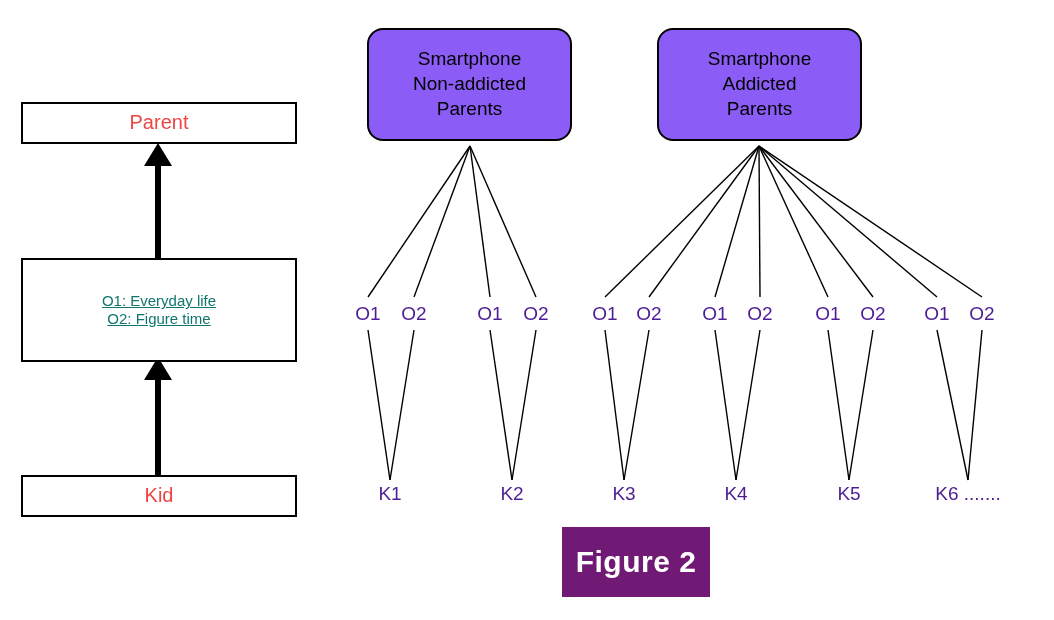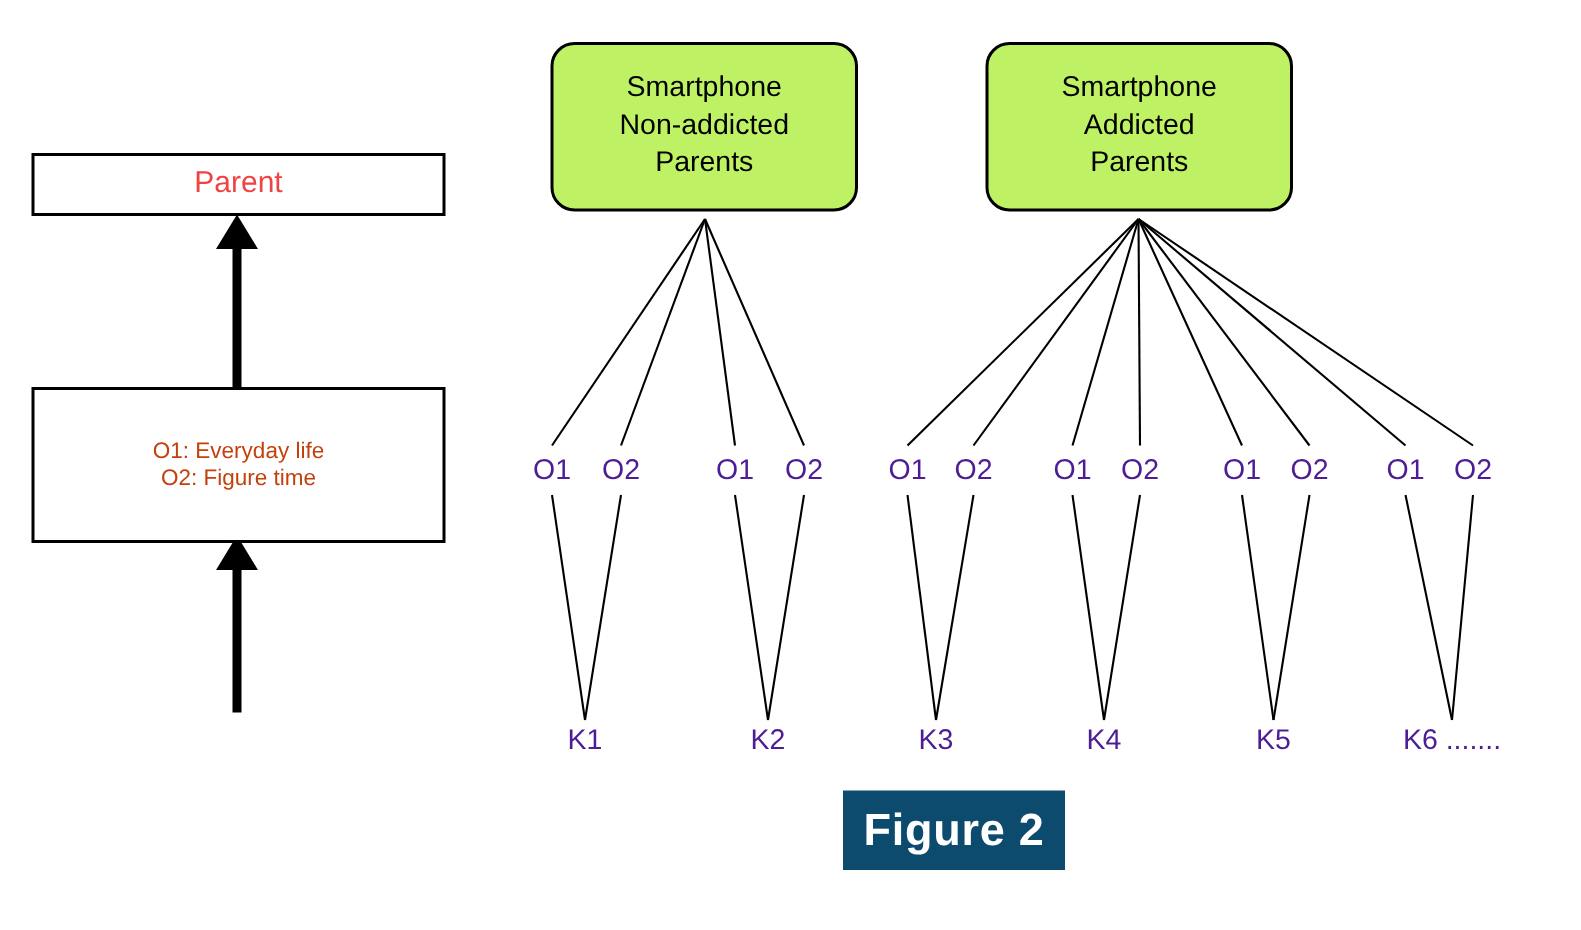--- a/index.html
+++ b/index.html
@@ -32,35 +32,36 @@
     text-align: center;
     line-height: 1.18;
   }
   .sq-title {
     font-size: 20px;
     color: #ef4444;
     white-space: nowrap;
   }
   .sq-sub {
     font-size: 15px;
-    color: #c2410c;
-    white-space: nowrap;
+    color: #0f766e;
+    white-space: nowrap;
+    text-decoration: underline;
   }
   #box-parent  { left: 21px;  top: 102px; width: 276px; height: 42px; }
   #box-measure { left: 21px;  top: 258px; width: 276px; height: 104px; }
   #box-kid     { left: 21px;  top: 475px; width: 276px; height: 42px; }
   #box-measure .sq-title { margin-bottom: 3px; }
 
   
   .round-box {
     position: absolute;
     box-sizing: border-box;
     border: 2px solid #000000;
     border-radius: 16px;
-    background: #bef264;
+    background: #8b5cf6;
     display: flex;
     flex-direction: column;
     align-items: center;
     justify-content: center;
     text-align: center;
     line-height: 1.30;
   }
   .rb-line {
     font-size: 19px;
     white-space: nowrap;
@@ -90,22 +91,22 @@
     height: 620px;
     pointer-events: none;
   }
 
   
   #figure-caption {
     position: absolute;
     left: 562px;
     top: 527px;
     width: 148px;
-    height: 53px;
-    background: #0c4a6e;
+    height: 70px;
+    background: #701a75;
     color: #ffffff;
     font-size: 30px;
     font-weight: bold;
     display: flex;
     align-items: center;
     justify-content: center;
     letter-spacing: 0.5px;
   }
 </style>
 </head>
@@ -158,20 +159,23 @@
 
   <div class="sq-box" id="box-parent">
     <div class="sq-title">Parent</div>
   </div>
 
   <div class="sq-box" id="box-measure">
     <div class="sq-sub">O1: Everyday life</div>
     <div class="sq-sub">O2: Figure time</div>
   </div>
 
+  <div class="sq-box" id="box-kid">
+    <div class="sq-title">Kid</div>
+  </div>
 
   <div class="round-box" id="box-nonaddicted">
     <div class="rb-line">Smartphone</div>
     <div class="rb-line bold">Non-addicted</div>
     <div class="rb-line">Parents</div>
   </div>
 
   <div class="round-box" id="box-addicted">
     <div class="rb-line">Smartphone</div>
     <div class="rb-line bold">Addicted</div>

